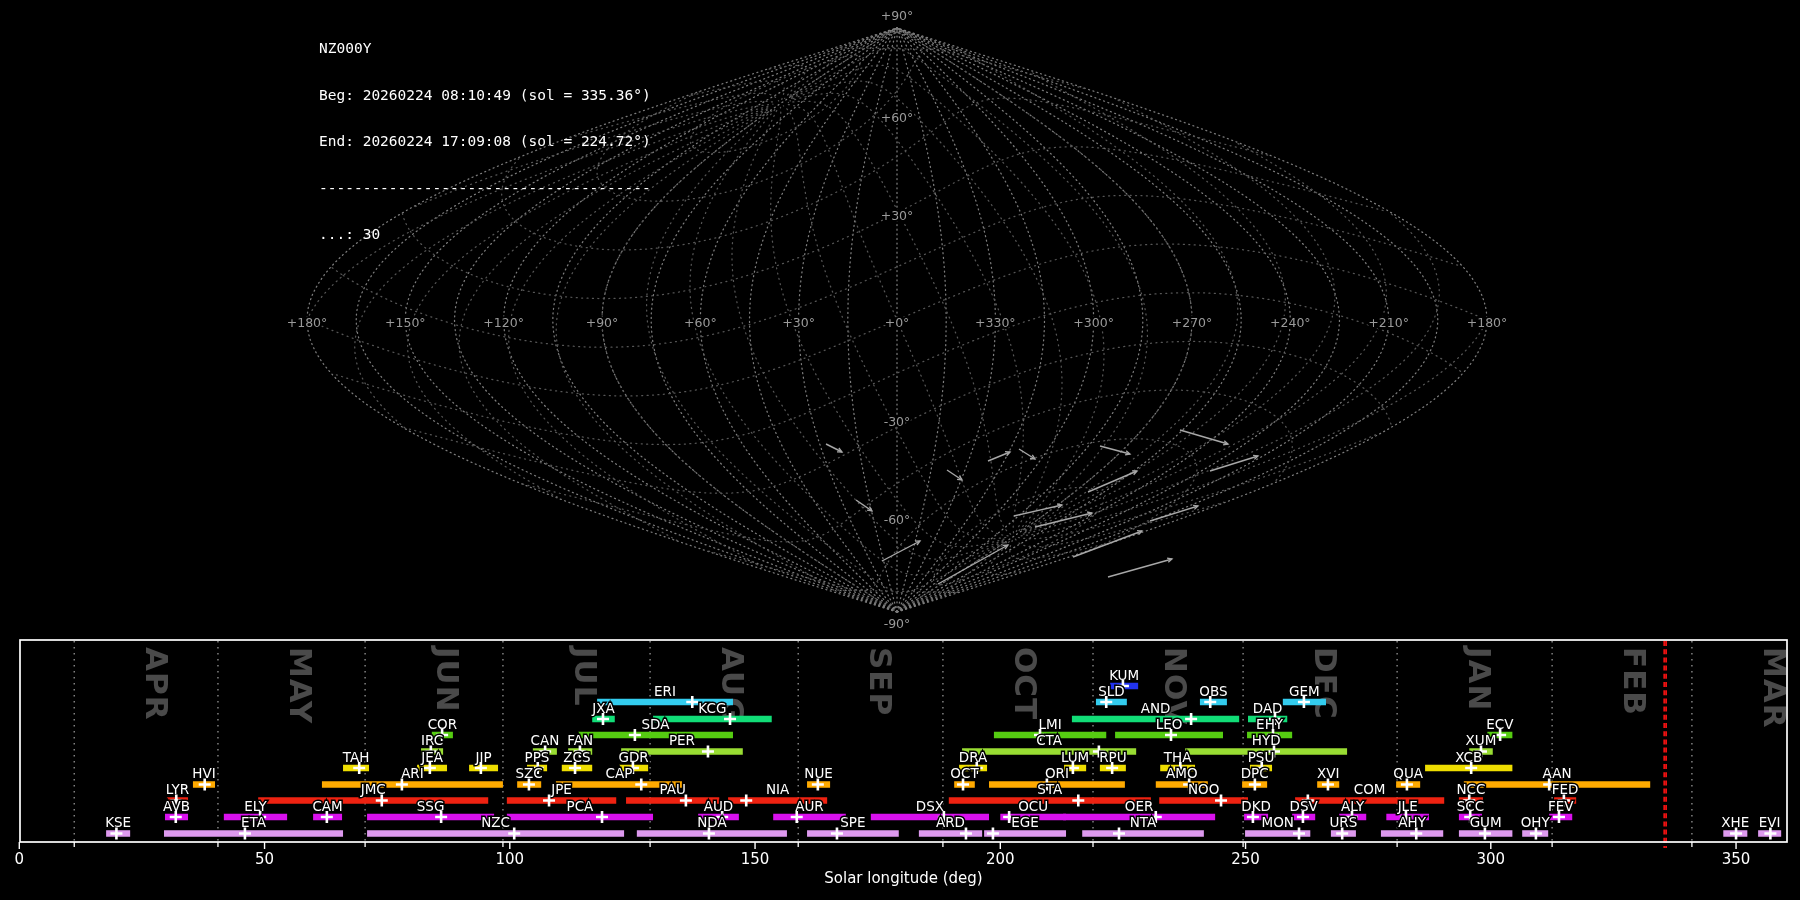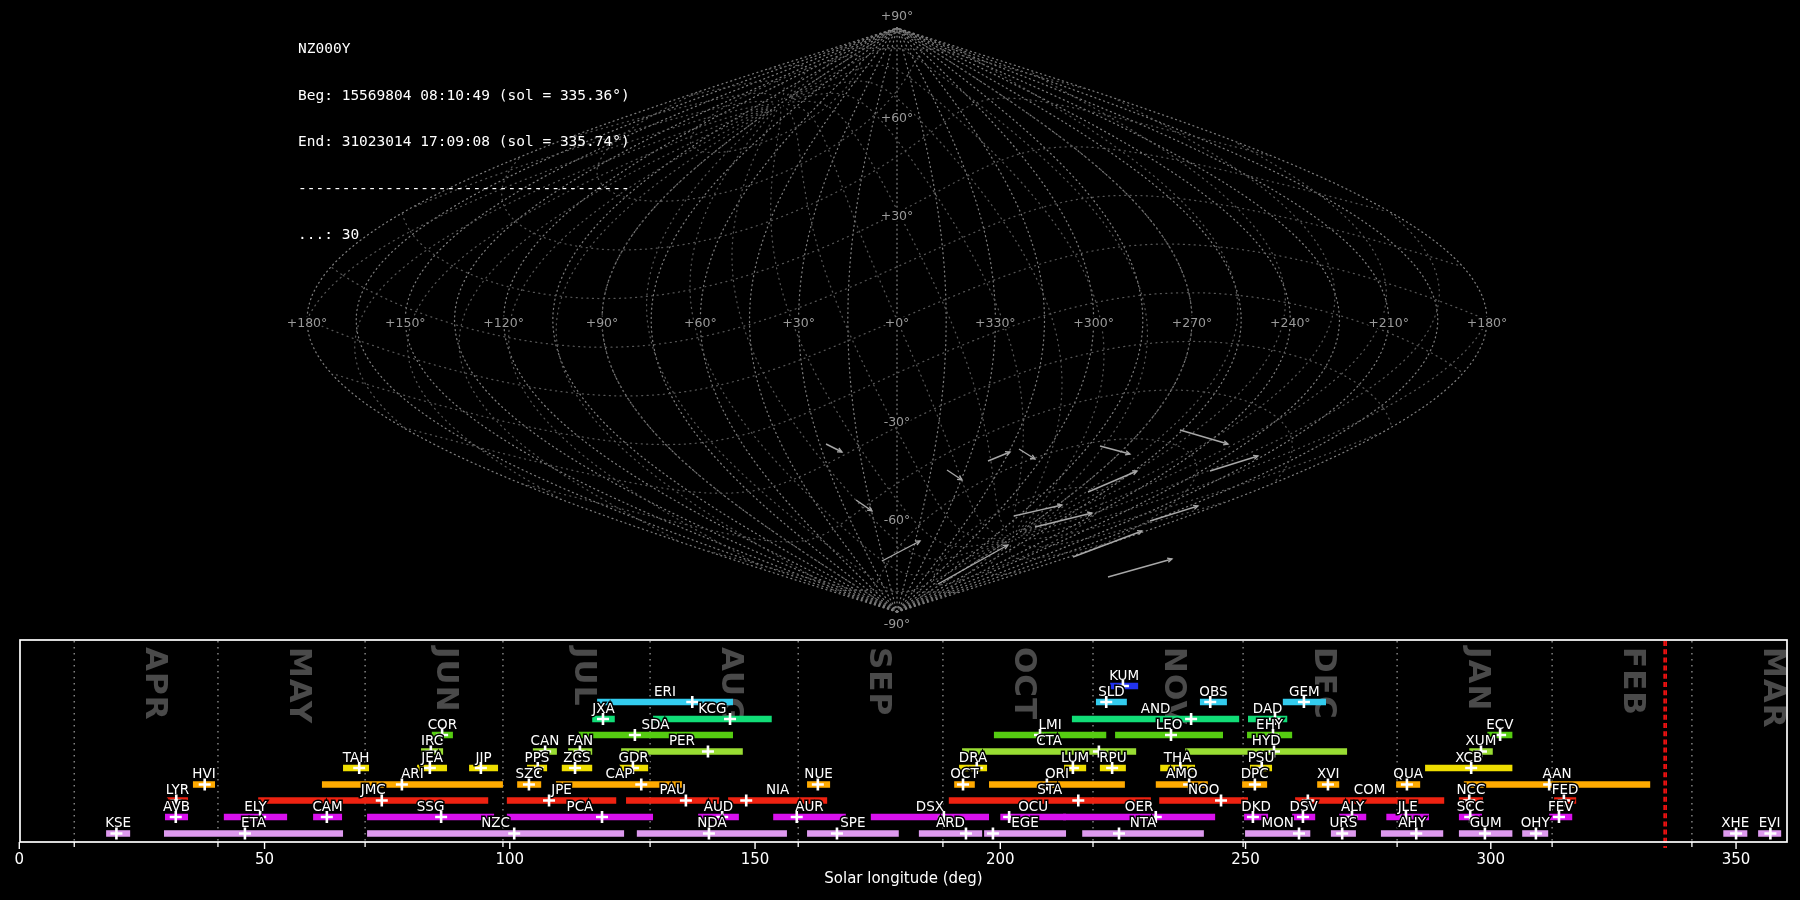--- a/index.html
+++ b/index.html
@@ -1,18 +1,18 @@
 <!DOCTYPE html>
 <html><head>
 <meta charset="utf-8">
 <style>
   html,body{margin:0;padding:0;background:#000;}
   .stage{position:relative;width:1800px;height:900px;background:#000;overflow:hidden;
          font-family:"DejaVu Sans",sans-serif;}
-  .hdr{position:absolute;left:298px;top:10px;color:#fff;
+  .hdr{position:absolute;left:319px;top:10px;color:#fff;
        font-family:"DejaVu Sans Mono",monospace;font-size:14.5px;line-height:15.5px;
        white-space:pre;}
   svg text{font-family:"DejaVu Sans",sans-serif;}
 </style>
 </head>
 <body>
 
 <div class="stage">
   <svg id="plot" width="1800" height="900" viewBox="0 0 1800 900">
       <g>
@@ -476,18 +476,18 @@
         <text x="1245.55" y="864" font-size="15" fill="#fff" text-anchor="middle">250</text>
         <line x1="1490.8" y1="842" x2="1490.8" y2="849" stroke="#fff" stroke-width="1.4"></line>
         <text x="1490.8" y="864" font-size="15" fill="#fff" text-anchor="middle">300</text>
         <line x1="1736.05" y1="842" x2="1736.05" y2="849" stroke="#fff" stroke-width="1.4"></line>
         <text x="1736.05" y="864" font-size="15" fill="#fff" text-anchor="middle">350</text>
         <text x="903.5" y="883" font-size="15" fill="#fff" text-anchor="middle">Solar longitude (deg)</text>
       </g>
     </svg>
   <div class="hdr">
     <div>NZ000Y</div>
-    <div>Beg: 15569804 08:10:49 (sol = 335.36°)</div>
-    <div>End: 31023014 17:09:08 (sol = 335.74°)</div>
+    <div>Beg: 20260224 08:10:49 (sol = 335.36°)</div>
+    <div>End: 20260224 17:09:08 (sol = 224.72°)</div>
     <div>--------------------------------------</div>
     <div>...: 30</div>
   </div>
 </div>
 
 </body></html>

